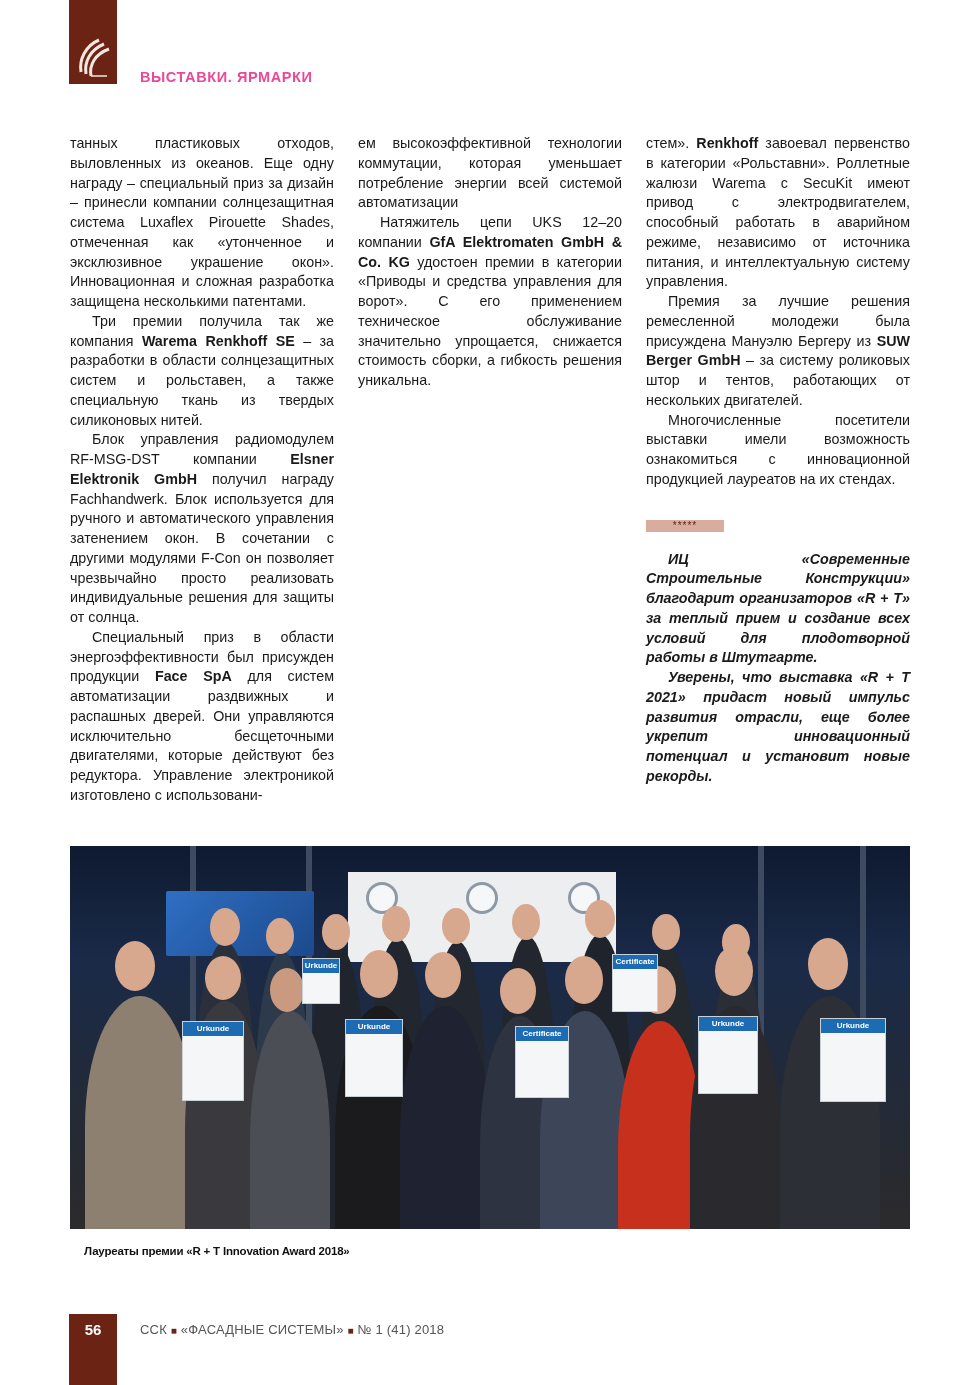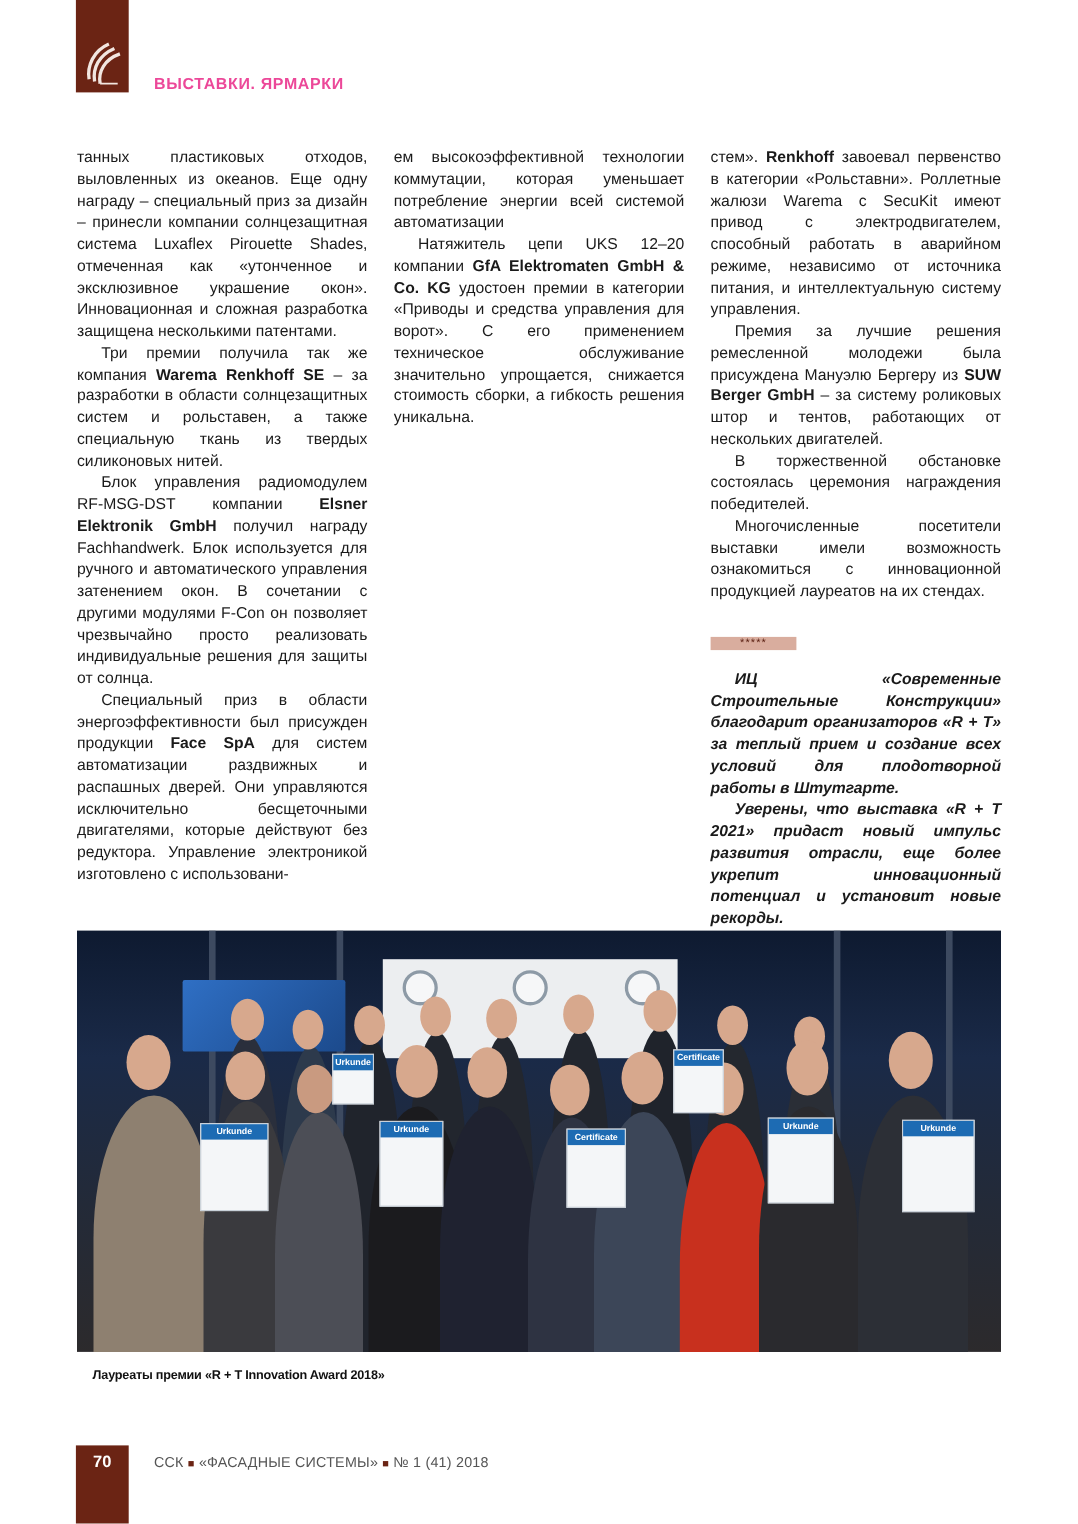--- a/index.html
+++ b/index.html
@@ -108,21 +108,20 @@
     <p>Специальный приз в области энергоэффективности был присужден продукции <b>Face SpA</b> для систем автоматизации раздвижных и распашных дверей. Они управляются исключительно бесщеточными двигателями, которые действуют без редуктора. Управление электроникой изготовлено с использовани-</p>
   </div>
 <div class="col c2" id="col2">
     <p class="noindent">ем высокоэффективной технологии коммутации, которая уменьшает потребление энергии всей системой автоматизации</p>
     <p>Натяжитель цепи UKS 12–20 компании <b>GfA Elektromaten GmbH &amp; Co. KG</b> удостоен премии в категории «Приводы и средства управления для ворот». С его применением техническое обслуживание значительно упрощается, снижается стоимость сборки, а гибкость решения уникальна.</p>
   </div>
 <div class="col c3">
   <div id="col3">
       <p class="noindent">стем». <b>Renkhoff</b> завоевал первенство в категории «Рольставни». Роллетные жалюзи Warema с SecuKit имеют привод с электродвигателем, способный работать в аварийном режиме, независимо от источника питания, и интеллектуальную систему управления.</p>
       <p>Премия за лучшие решения ремесленной молодежи была присуждена Мануэлю Бергеру из <b>SUW Berger GmbH</b> – за систему роликовых штор и тентов, работающих от нескольких двигателей.</p>
-      <p>В торжественной обстановке состоялась церемония награждения победителей.</p>
       <p>Многочисленные посетители выставки имели возможность ознакомиться с инновационной продукцией лауреатов на их стендах.</p>
     </div>
   <span class="stars">*****</span>
   <p class="ital">ИЦ «Современные Строительные Конструкции» благодарит организаторов «R + T» за теплый прием и создание всех условий для плодотворной работы в Штутгарте.</p>
   <p class="ital">Уверены, что выставка «R + T 2021» придаст новый импульс развития отрасли, еще более укрепит инновационный потенциал и установит новые рекорды.</p>
 </div>
 
 <div class="photo">
   <div class="window-frame" style="left:120px"></div>
   <div class="window-frame" style="left:236px"></div>
@@ -194,21 +193,21 @@
       <div class="band">Urkunde</div>
     </div>
   <div class="cert" style="left:232px; top:112px; width:36px; height:44px">
       <div class="band">Urkunde</div>
     </div>
 </div>
 
 <div class="caption">Лауреаты премии «R + T Innovation Award 2018»</div>
 
 <div class="page-box">
-  <div class="page-num">70</div>
+  <div class="page-num">56</div>
 </div>
 <div class="footer-text">
   <span>ССК</span>
   <span class="sq">■</span>
   <span>«ФАСАДНЫЕ СИСТЕМЫ»</span>
   <span class="sq">■</span>
   <span>№ 1 (41) 2018</span>
 </div>
 
 </body></html>

